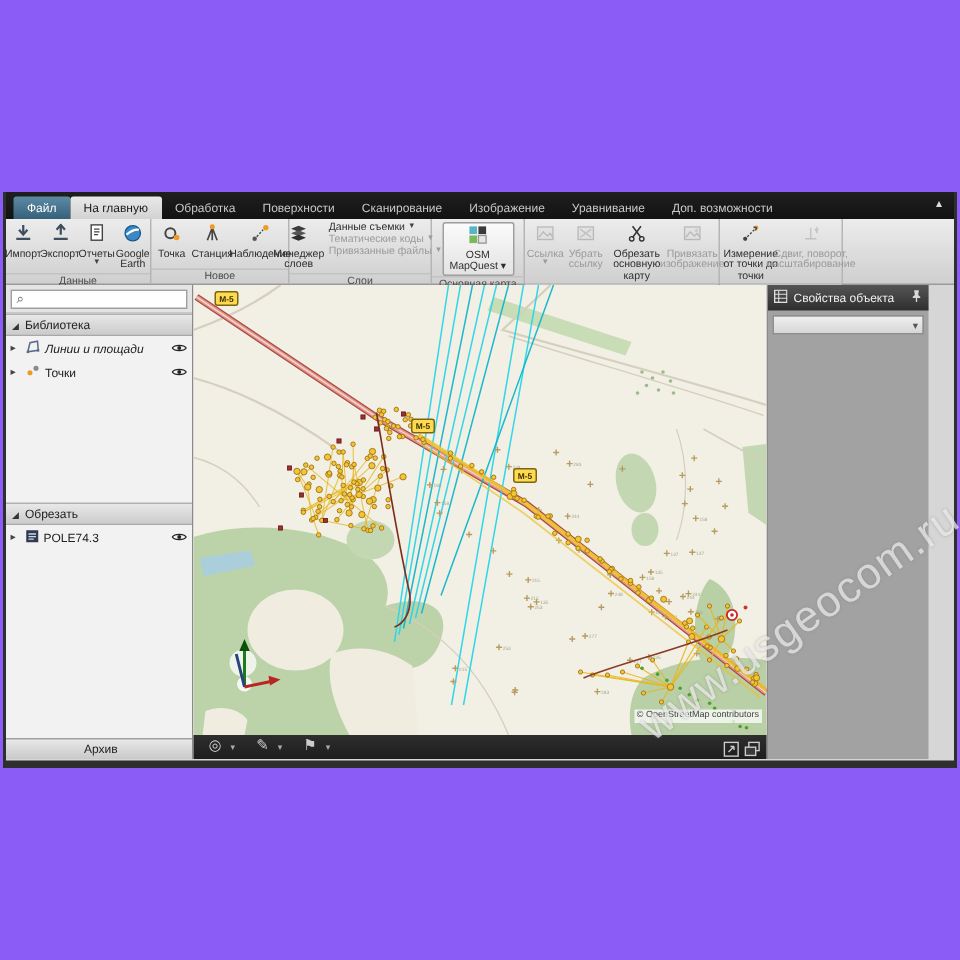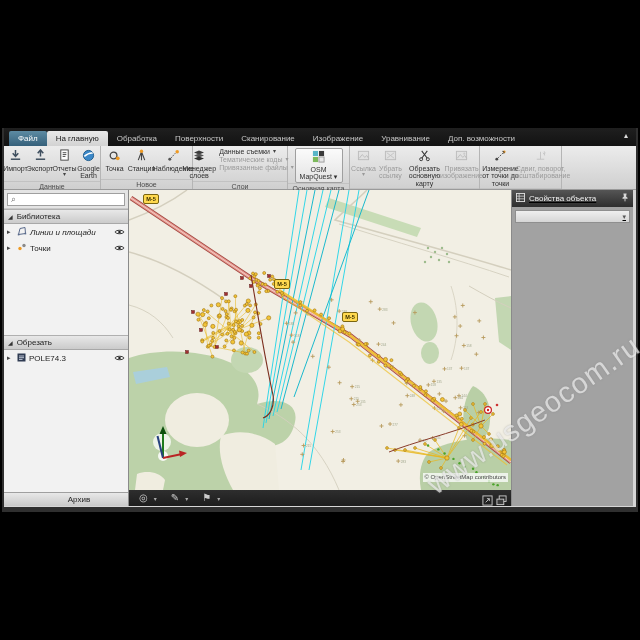--- a/index.html
+++ b/index.html
@@ -1,17 +1,17 @@
 <!DOCTYPE html>
 <html><head>
 <meta charset="utf-8">
 <style>
   html,body{margin:0;padding:0;background:#fff;}
   *{box-sizing:border-box;font-family:"Liberation Sans",sans-serif;}
-  .canvas{position:relative;width:640px;height:640px;background:#000000;overflow:hidden;}
+  .canvas{position:relative;width:640px;height:640px;background:#8b5cf6;overflow:hidden;}
   .window{position:absolute;left:2px;top:128px;width:636px;height:384px;background:#d6d6d6;
           border-left:2px solid #2f2f2f;border-right:2px solid #2f2f2f;border-bottom:5px solid #2f2f2f;}
   
   .tabbar{height:18px;background:linear-gradient(#1f1f1f,#121212);display:flex;align-items:flex-end;position:relative;}
   .tab{font-size:8px;color:#c8c8c8;padding:3px 9px 3px;white-space:nowrap;cursor:default;}
   .tab.file{background:linear-gradient(#5d8ba3,#35607a);color:#fff;border-radius:2px 2px 0 0;margin-left:5px;}
   .tab.active{background:linear-gradient(#e9e9e9,#d2d2d2);color:#1a1a1a;border-radius:2px 2px 0 0;}
   .ribbon-collapse{position:absolute;right:8px;top:4px;color:#ddd;font-size:8px;line-height:8px;}
   
   .ribbon{height:44px;background:linear-gradient(#ececec,#cfcfcf);border-bottom:1px solid #9a9a9a;display:flex;}
@@ -25,37 +25,37 @@
   .rbtn.disabled svg{opacity:.45;}
   .caret{font-size:6px;line-height:5px;color:#444;}
   .rbtn.disabled .caret{color:#9a9a9a;}
   .rrows{display:flex;flex-direction:column;justify-content:center;gap:1px;padding:0 3px;}
   .rrow{display:flex;align-items:center;gap:3px;font-size:7px;color:#2e2e2e;white-space:nowrap;}
   .rrow.disabled{color:#9b9b9b;}
   .osmbtn{background:linear-gradient(#fbfbfb,#e3e3e3);border:1px solid #9f9f9f;border-radius:2px;padding:1px 2px;}
   
   .main{display:flex;height:316px;}
   .panel-left{width:125px;background:#f2f2f2;border-right:1px solid #8a8a8a;display:flex;flex-direction:column;}
-  .panel-right{width:122px;background:#a2a2a2;border-left:1px solid #8a8a8a;display:flex;flex-direction:column;text-decoration:underline;}
+  .panel-right{width:108px;background:#a2a2a2;border-left:1px solid #8a8a8a;display:flex;flex-direction:column;}
   .phead{height:17px;background:linear-gradient(#555,#2e2e2e);color:#f0f0f0;font-size:8px;display:flex;
          align-items:center;padding:0 4px;gap:4px;flex:none;}
   .phead .grow{flex:1;}
   .searchrow{height:19px;background:#e4e4e4;display:flex;align-items:center;padding:2px 3px;flex:none;border-bottom:1px solid #c9c9c9;}
   .searchbox{flex:1;height:13px;background:#fff;border:1px solid #9f9f9f;display:flex;align-items:center;
              font-size:9px;color:#666;padding:0 3px;gap:2px;}
   .secbar{height:15px;background:linear-gradient(#e8e8e8,#cbcbcb);border-top:1px solid #b0b0b0;border-bottom:1px solid #a8a8a8;
           display:flex;align-items:center;font-size:8px;color:#222;padding:0 4px;gap:4px;flex:none;}
   .tri{font-size:6px;color:#333;}
   .trow{height:16px;display:flex;align-items:center;font-size:8px;color:#222;padding:0 3px;gap:3px;flex:none;}
   .trow .exp{font-size:7px;color:#444;width:7px;}
   .trow .grow{flex:1;}
   .spacer1{height:79px;flex:none;}
   .filler{flex:1;}
   .archbar{height:14px;background:linear-gradient(#e8e8e8,#c9c9c9);border-top:1px solid #9f9f9f;display:flex;
-           align-items:center;font-size:8px;color:#222;padding-left:26px;flex:none;justify-content:center;}
+           align-items:center;font-size:8px;color:#222;padding-left:52px;flex:none;}
   .combo{height:13px;margin:3px 3px 0;background:linear-gradient(#efefef,#d6d6d6);border:1px solid #8f8f8f;
          display:flex;align-items:center;justify-content:flex-end;padding:0 3px;font-size:7px;color:#555;flex:none;}
   
   .map-area{width:382px;position:relative;background:#f2efe4;}
   .map-area svg.mapsvg{display:block;}
   .map-toolbar{position:absolute;left:0;top:300px;width:382px;height:16px;background:linear-gradient(#2e2e2e,#1d1d1d);
                display:flex;align-items:center;padding:0 10px;gap:6px;color:#ccc;}
   .mt-ic{font-size:10px;line-height:10px;color:#ccc;}
   .mt-caret{font-size:6px;color:#aaa;margin-right:8px;}
   .mt-right{position:absolute;right:4px;top:2px;display:flex;gap:3px;}

